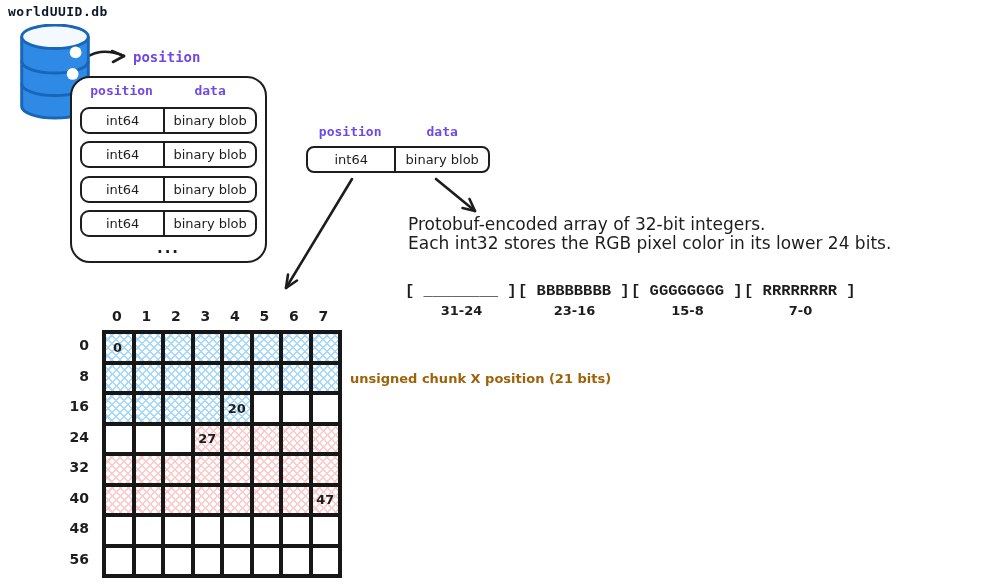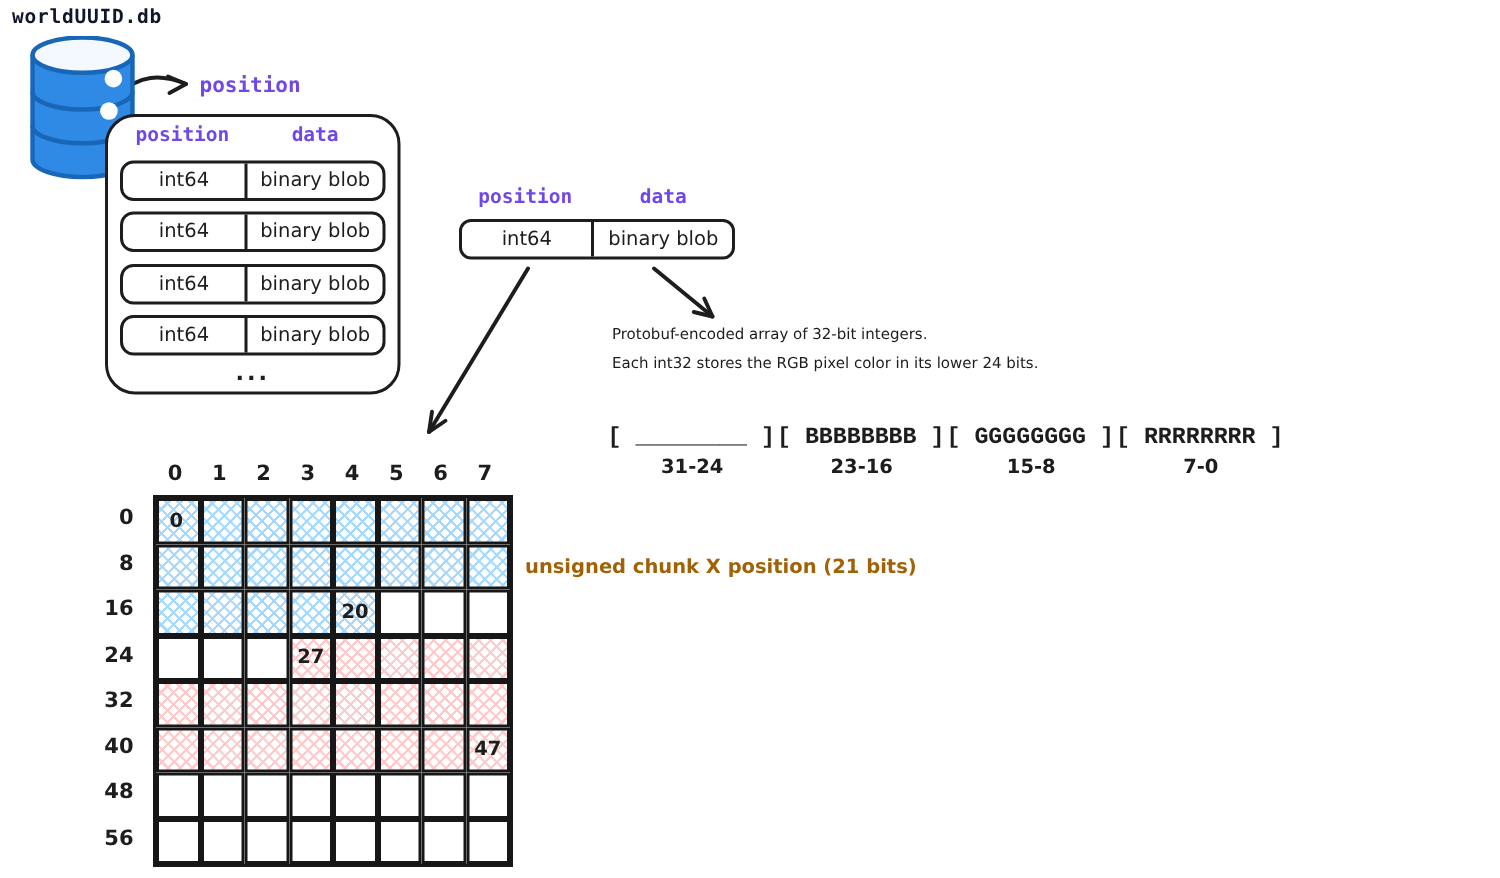--- a/index.html
+++ b/index.html
@@ -38,21 +38,21 @@
                  font-family:"DejaVu Sans Mono",monospace; font-size:13px; font-weight:700; color:#7048e8; }
   .rec-headers .h1 { width:48%; text-align:center; }
   .rec-headers .h2 { width:52%; text-align:center; }
   .rec-row { position:absolute; left:306px; top:146px; width:184px; height:27px;
              border:2px solid #1d1d1d; border-radius:8px; box-sizing:border-box; display:flex; background:#fff; }
   .rec-row .c1 { width:48%; border-right:2px solid #1d1d1d; display:flex; align-items:center;
                  justify-content:center; font-size:13px; }
   .rec-row .c2 { flex:1; display:flex; align-items:center; justify-content:center; font-size:13px; }
 
   
-  .note { position:absolute; left:408px; top:215px; font-size:10px; line-height:18.5px; white-space:nowrap; }
+  .note { position:absolute; left:408px; top:215px; font-size:17px; line-height:18.5px; white-space:nowrap; }
 
   
   .bit-layout { position:absolute; left:405px; top:280px; }
   .bl-fields { white-space:nowrap; }
   .bl-fields .seg { display:inline-block; width:113px; text-align:left;
                     font-family:Liberation Mono, monospace; font-size:15.5px; font-weight:600; white-space:pre; }
   .bl-ranges .rng { display:inline-block; width:113px; text-align:center; font-size:13px; font-weight:600; }
 
   
   .col-labels { position:absolute; left:102px; top:308px; display:flex; }

